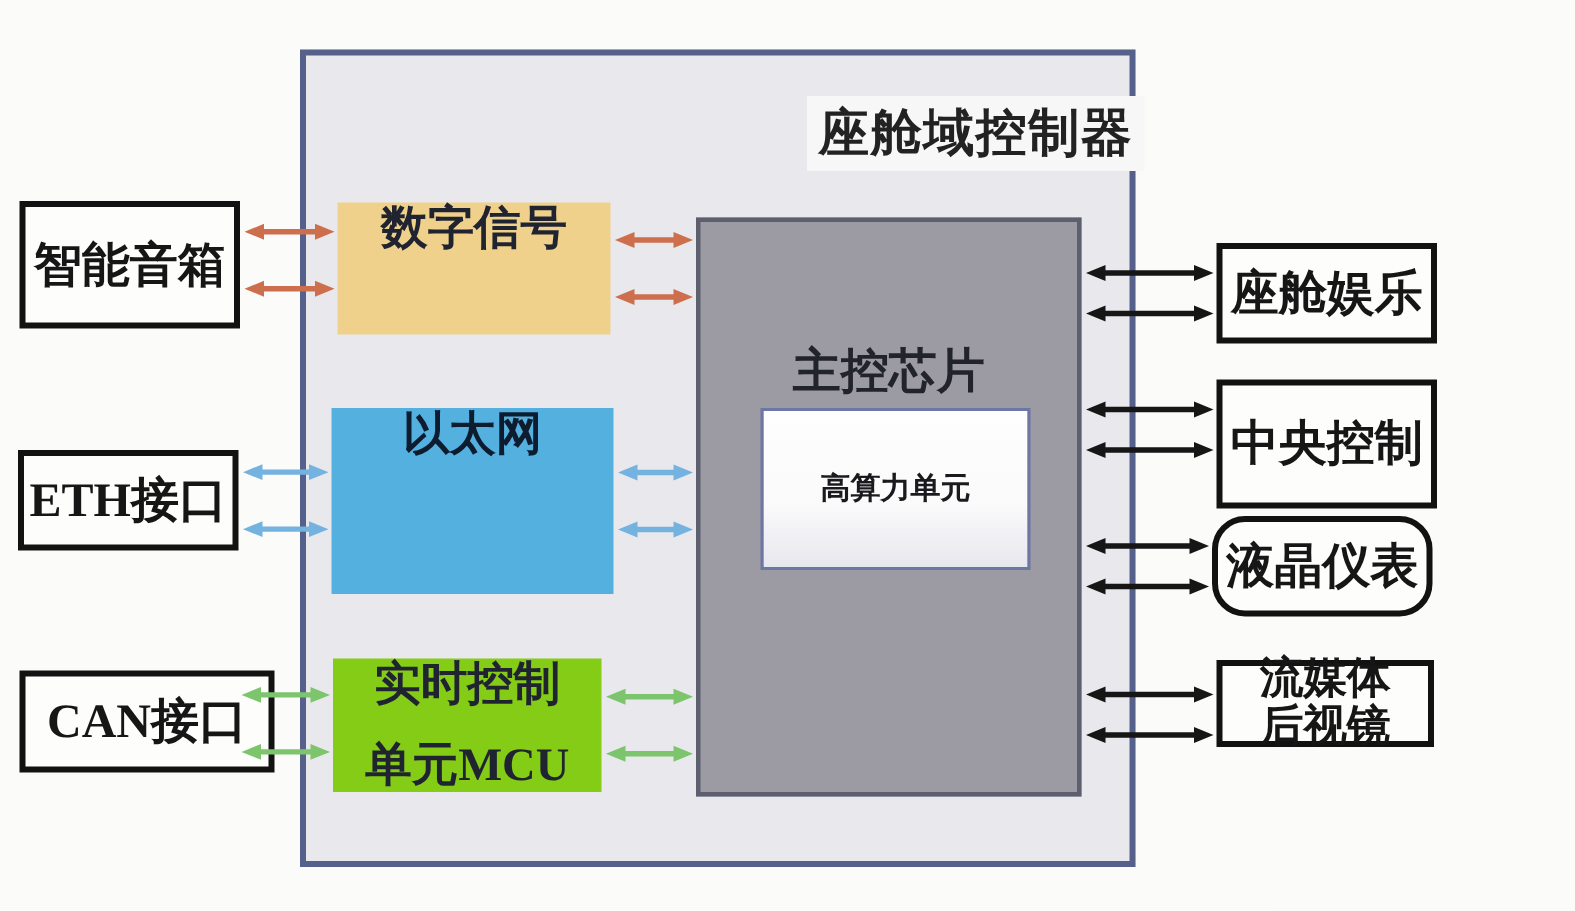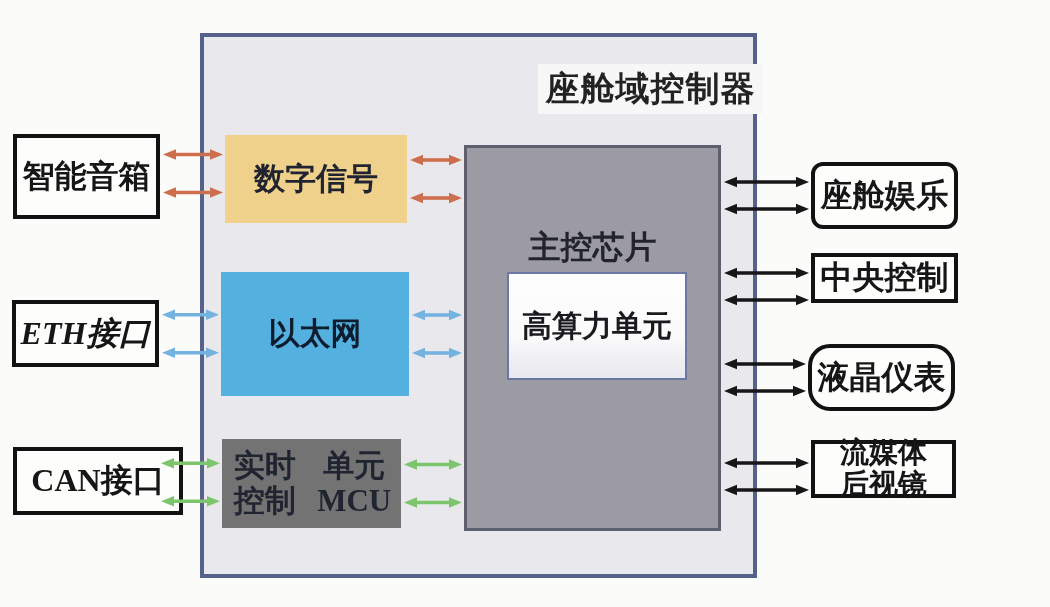--- a/index.html
+++ b/index.html
@@ -19,54 +19,54 @@
   }
   .title-strip{
     position:absolute;left:318px;top:27px;width:225px;height:50px;
     background:#f7f7f8;
     display:flex;align-items:center;justify-content:center;
     font-size:34px;letter-spacing:1px;color:#222;margin-left:16px;
   }
   
   .module{
     position:absolute;box-sizing:border-box;
-    display:flex;flex-direction:row;align-items:center;justify-content:center;
+    display:flex;flex-direction:column;align-items:center;justify-content:space-between;
     line-height:1.12;font-size:31px;color:#1f2430;text-align:center;
   }
   .module-dsp{left:21px;top:98px;width:182px;height:88px;}
   .module-switch{left:17px;top:235px;width:188px;height:124px;color:#0e1c30;}
   .module-mcu{left:18px;top:402px;width:179px;height:89px;}
   
   .chip{
     position:absolute;left:260px;top:108px;width:257px;height:386px;
     box-sizing:border-box;background:#9c9ba3;border:3px solid #5d5f6e;
   }
   .chip-label{
     position:absolute;left:0;top:78px;width:100%;
     text-align:center;font-size:32px;color:#22242c;
   }
   .compute{
     position:absolute;left:40px;top:124px;width:180px;height:108px;
     box-sizing:border-box;border:2px solid #6d77a3;
     background:linear-gradient(180deg,#fefefe 0%,#fafafb 60%,#e7e7ee 100%);
     display:flex;flex-direction:column;align-items:center;justify-content:center;
-    line-height:1.15;font-size:30px;color:#1a1a1e;text-align:center;
+    line-height:1.15;font-size:20px;color:#1a1a1e;text-align:center;
   }
   
   .ext{
     position:absolute;box-sizing:border-box;
     background:#fdfdfc;border:4px solid #121212;
     display:flex;flex-direction:column;align-items:center;justify-content:center;
     font-size:32px;line-height:1.1;color:#161616;text-align:center;
   }
   .ext-speaker{left:13px;top:134px;width:147px;height:85px;}
-  .ext-eth{left:12px;top:300px;width:147px;height:67px;font-style:italic;}
+  .ext-eth{left:12px;top:300px;width:147px;height:67px;}
   .ext-can{left:13px;top:447px;width:170px;height:68px;}
-  .ext-entertainment{left:811px;top:162px;width:147px;height:67px;border-radius:12px;}
-  .ext-central{left:811px;top:253px;width:147px;height:50px;justify-content:center;}
+  .ext-entertainment{left:811px;top:162px;width:147px;height:67px;}
+  .ext-central{left:811px;top:253px;width:147px;height:86px;justify-content:center;}
   .ext-cluster{left:808px;top:344px;width:147px;height:67px;border-radius:22px;}
   .ext-mirror{left:811px;top:440px;width:145px;height:58px;font-size:29px;}
   #arrow-layer{
     position:absolute;left:0;top:0;width:1050px;height:607px;
     pointer-events:none;z-index:10;
   }
 </style>
 </head>
 <body>
 
@@ -76,21 +76,21 @@
     <div class="title-strip">座舱域控制器</div>
 
     <div class="module module-dsp" style="background: rgb(240, 209, 140);">
       <span>数字信号</span>
     </div>
 
     <div class="module module-switch" style="background: rgb(84, 177, 223);">
       <span>以太网</span>
     </div>
 
-    <div class="module module-mcu" style="background: #737373;">
+    <div class="module module-mcu" style="background: #84cc16;">
       <span>实时控制</span>
       <span>单元MCU</span>
     </div>
 
     <div class="chip">
       <div class="chip-label">主控芯片</div>
       <div class="compute">
         <span>高算力单元</span>
       </div>
     </div>

